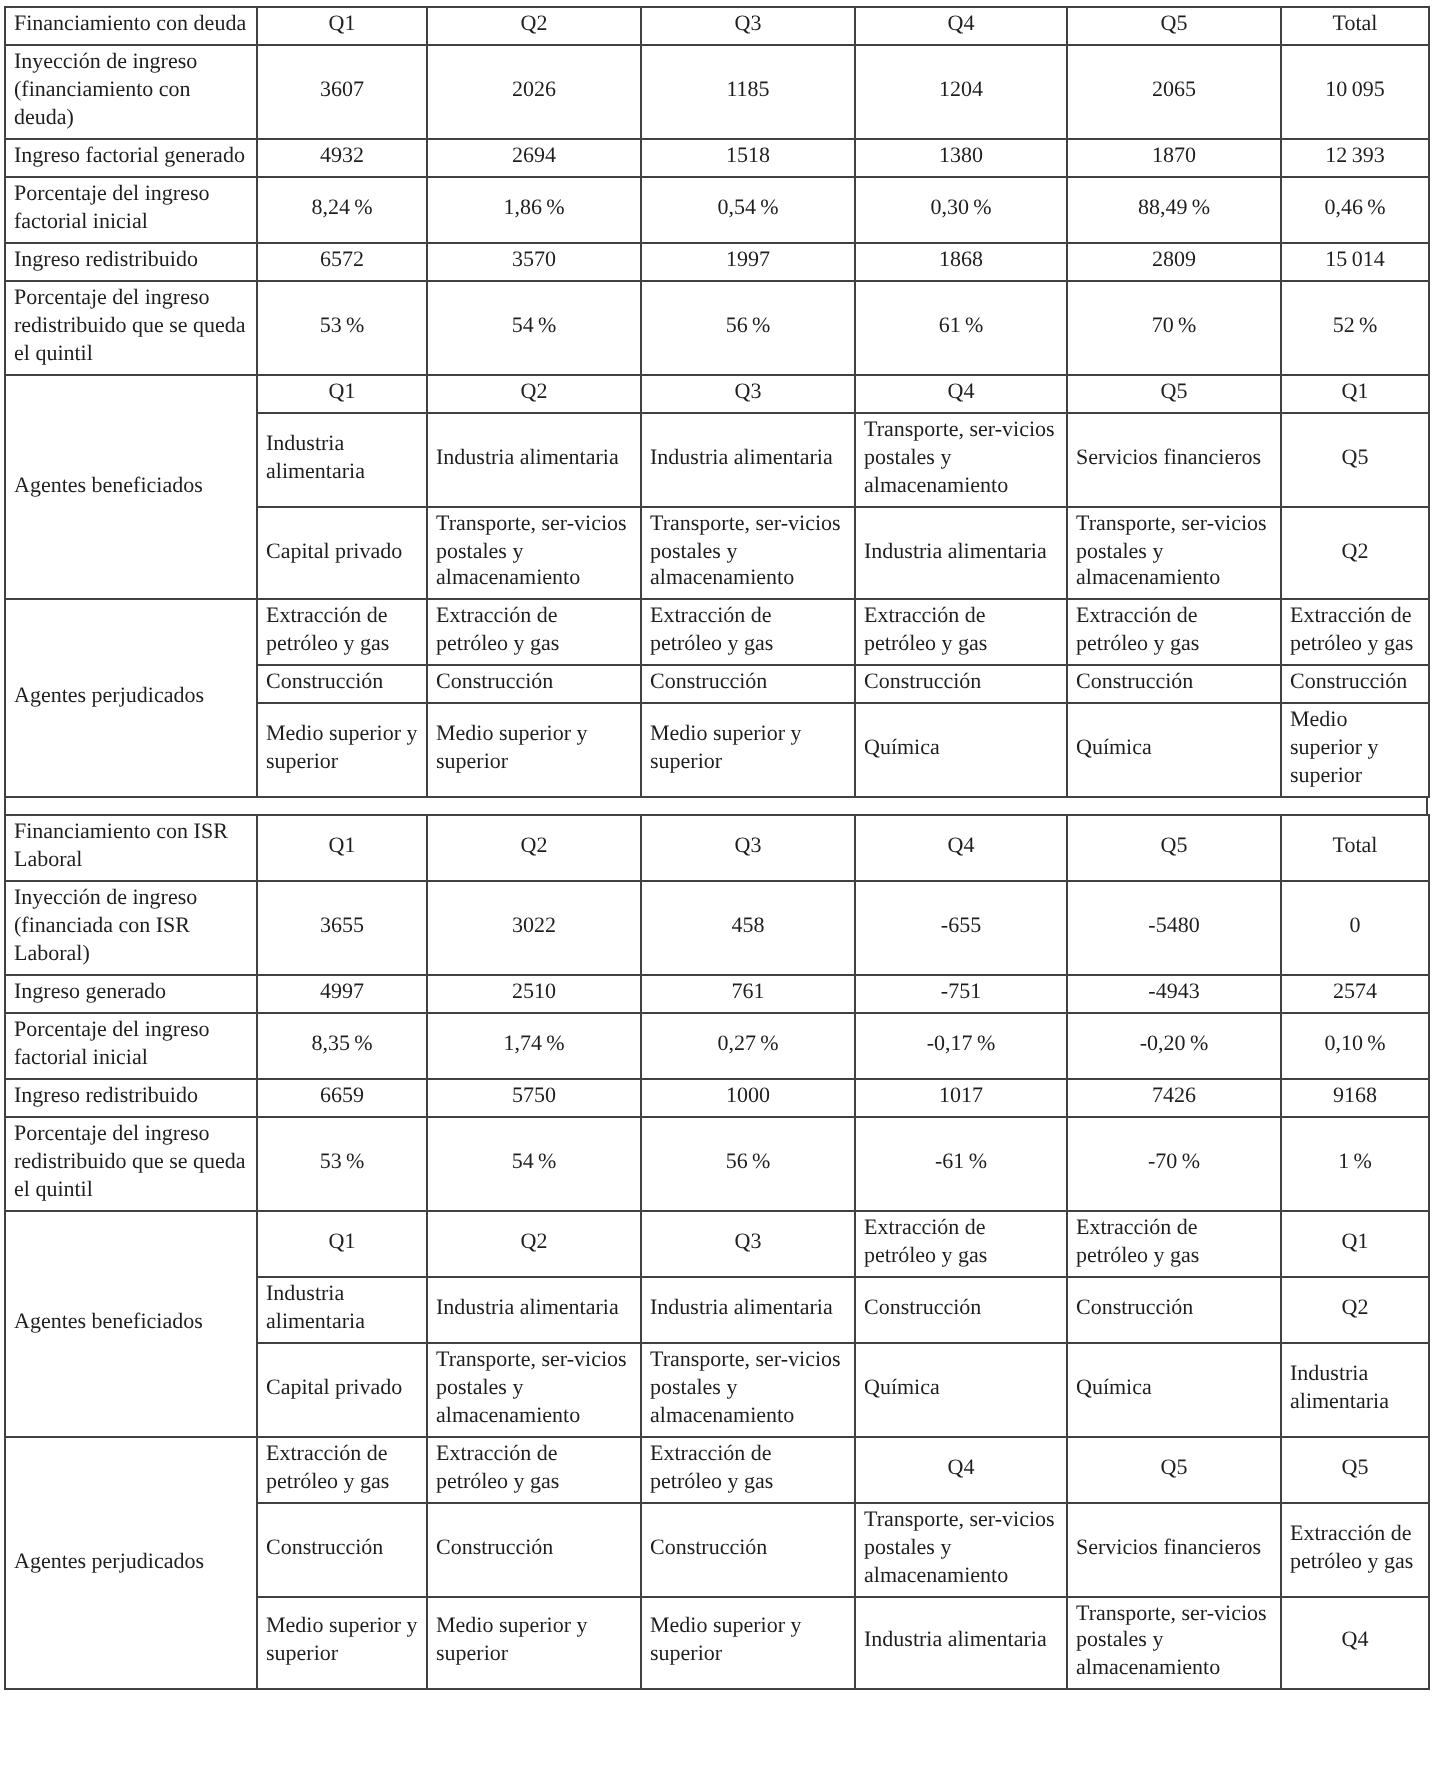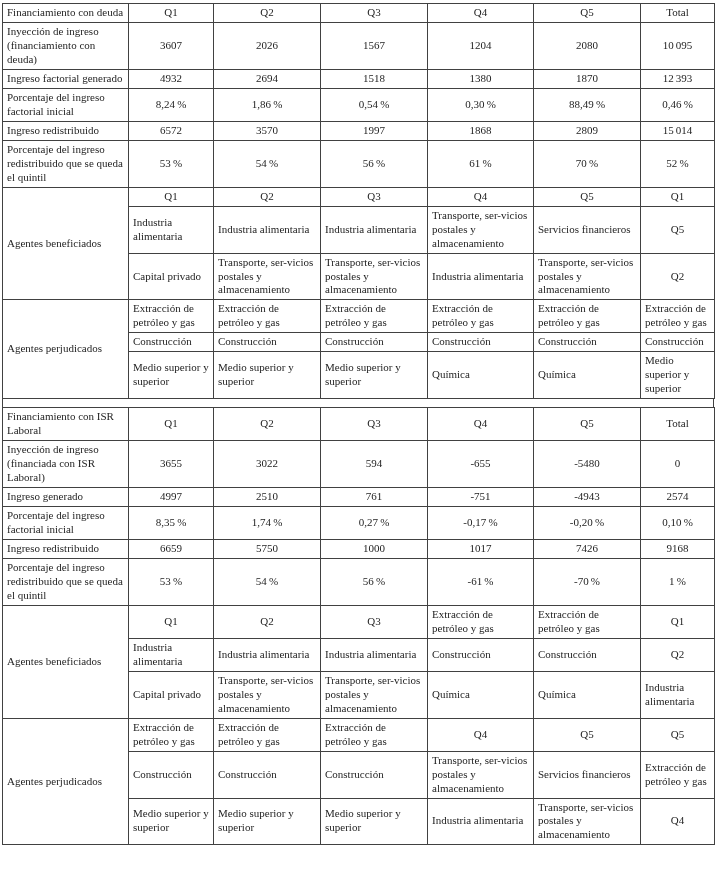--- a/index.html
+++ b/index.html
@@ -74,23 +74,23 @@
           <td class="ctr">Q2</td>
           <td class="ctr">Q3</td>
           <td class="ctr">Q4</td>
           <td class="ctr">Q5</td>
           <td class="ctr">Total</td>
         </tr>
         <tr>
           <td class="lbl">Inyección de ingreso (financiamiento con deuda)</td>
           <td class="ctr">3607</td>
           <td class="ctr">2026</td>
-          <td class="ctr">1567</td>
+          <td class="ctr">1185</td>
           <td class="ctr">1204</td>
-          <td class="ctr">2080</td>
+          <td class="ctr">2065</td>
           <td class="ctr">10 095</td>
         </tr>
         <tr>
           <td class="lbl">Ingreso factorial generado</td>
           <td class="ctr">4932</td>
           <td class="ctr">2694</td>
           <td class="ctr">1518</td>
           <td class="ctr">1380</td>
           <td class="ctr">1870</td>
           <td class="ctr">12 393</td>
@@ -194,21 +194,21 @@
           <td class="ctr">Q2</td>
           <td class="ctr">Q3</td>
           <td class="ctr">Q4</td>
           <td class="ctr">Q5</td>
           <td class="ctr">Total</td>
         </tr>
         <tr>
           <td class="lbl">Inyección de ingreso (financiada con ISR Laboral)</td>
           <td class="ctr">3655</td>
           <td class="ctr">3022</td>
-          <td class="ctr">594</td>
+          <td class="ctr">458</td>
           <td class="ctr">-655</td>
           <td class="ctr">-5480</td>
           <td class="ctr">0</td>
         </tr>
         <tr>
           <td class="lbl">Ingreso generado</td>
           <td class="ctr">4997</td>
           <td class="ctr">2510</td>
           <td class="ctr">761</td>
           <td class="ctr">-751</td>

